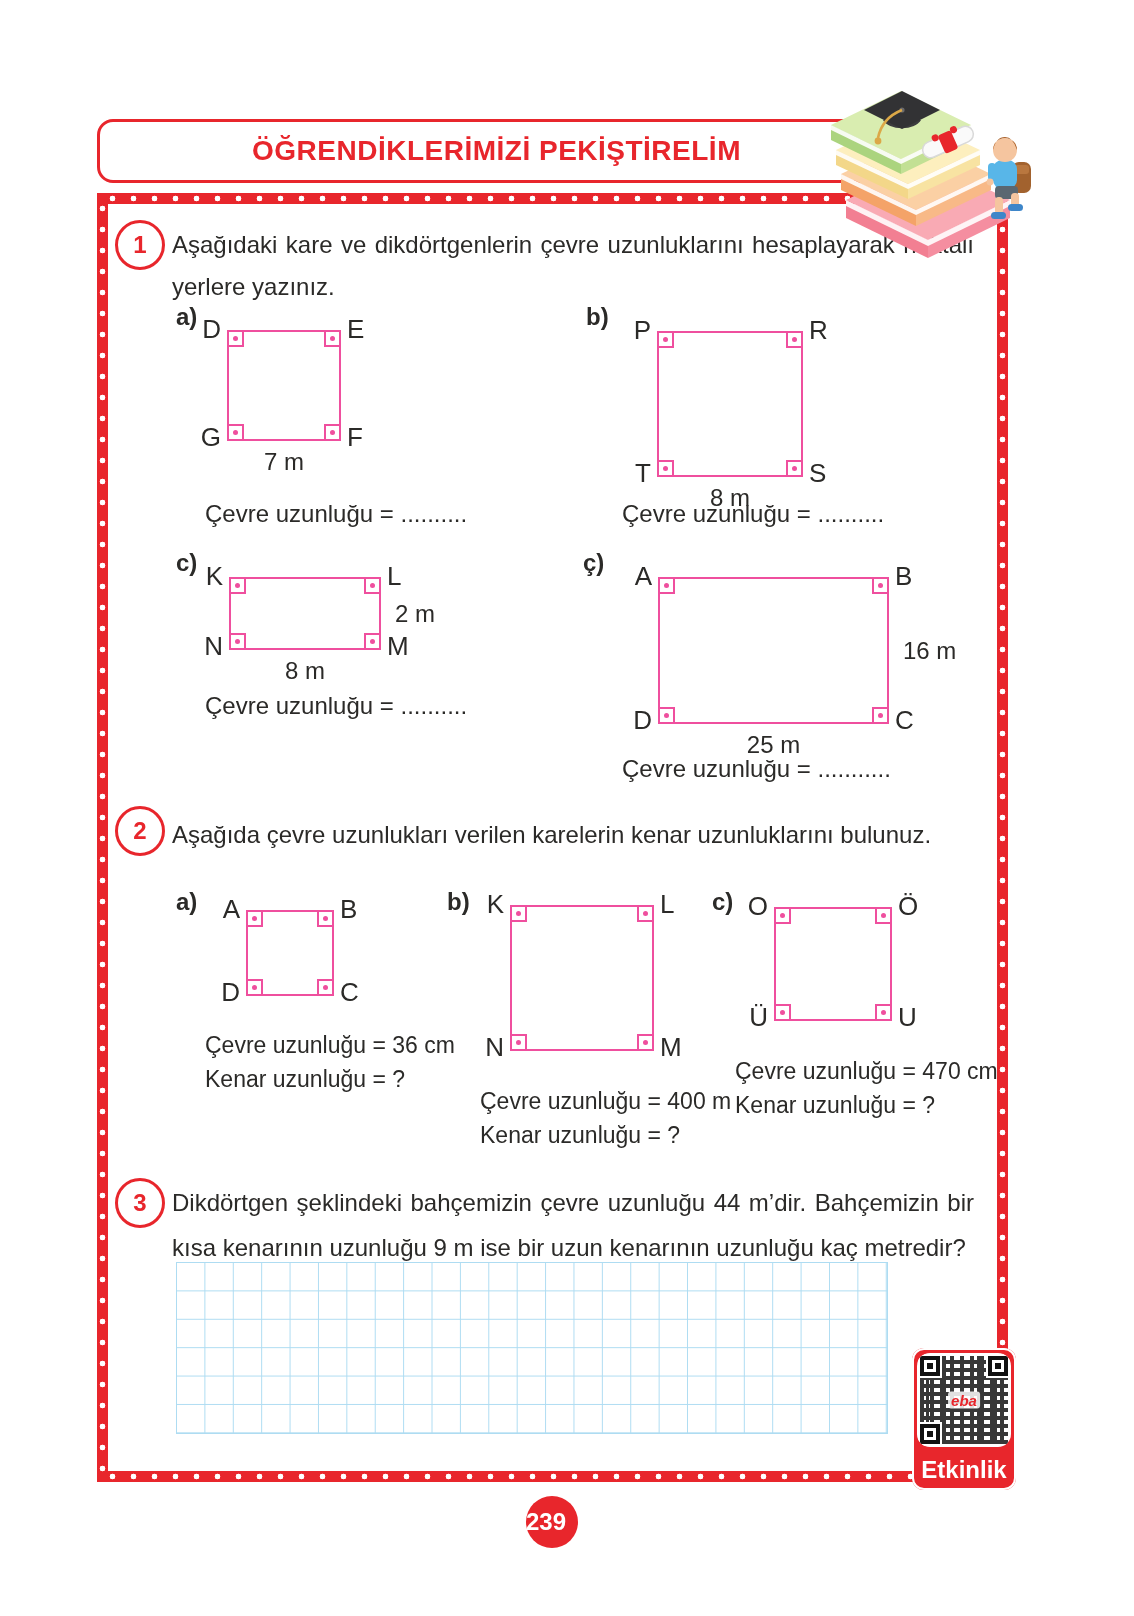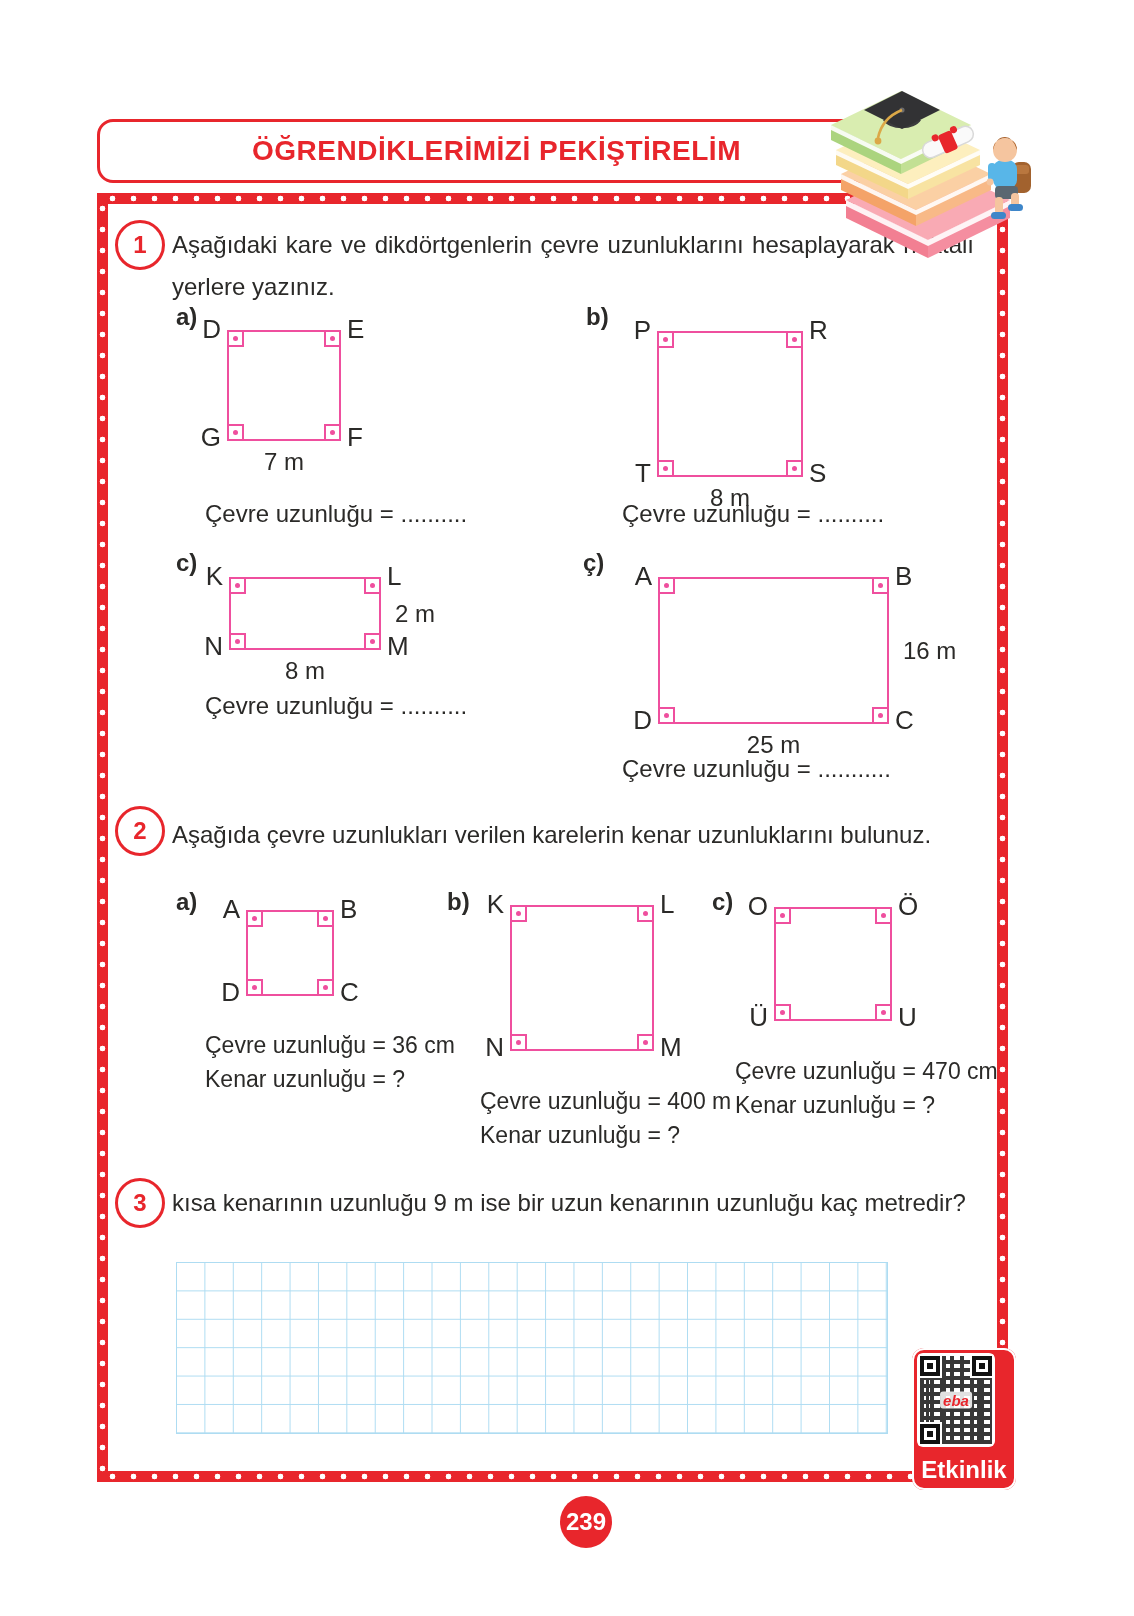--- a/index.html
+++ b/index.html
@@ -87,22 +87,22 @@
     background-size:28.4px 28.4px;
     background-position:-1px -1px;
   }
 
   
   .qr-badge{
     left:912px;top:1348px;width:104px;height:142px;background:var(--red);
     border-radius:12px;z-index:7;box-shadow:0 0 0 2px #fff inset;
   }
   .qr-area{
-    position:absolute;left:5px;top:5px;width:78px;height:94px;background:#fff;
-    border-radius:6px;overflow:hidden;
+    position:absolute;left:5px;top:5px;width:94px;height:94px;background:#fff;
+    border-radius:13px;overflow:hidden;
   }
   .qr-noise{
     position:absolute;left:3px;top:3px;right:3px;bottom:3px;
     background-image:
       repeating-linear-gradient(0deg, #161616 0 4px, transparent 4px 8px),
       repeating-linear-gradient(90deg, #161616 0 4px, transparent 4px 10px),
       repeating-linear-gradient(90deg, transparent 0 6px, #161616 6px 9px, transparent 9px 17px);
     opacity:.85;
   }
   .finder{position:absolute;width:20px;height:20px;border:4px solid #111;background:#fff;
@@ -118,22 +118,22 @@
   }
   .qr-label{
     position:absolute;left:0;right:0;bottom:0;height:40px;
     display:flex;align-items:center;justify-content:center;
     color:#fff;font-size:24px;font-weight:bold;
   }
 
   
   .pagenum{
     left:526px;top:1496px;width:52px;height:52px;border-radius:50%;
-    background:var(--red);display:flex;align-items:center;justify-content:center;
-    color:#fff;font-size:24px;font-weight:bold;z-index:3;margin-left:34px;
+    background:var(--red);display:flex;align-items:center;
+    color:#fff;font-size:24px;font-weight:bold;z-index:3;
   }
 
   
   .illustration{left:808px;top:62px;width:242px;height:222px;z-index:6;}
 </style>
 </head>
 <body>
 
 <div class="page">
 
@@ -325,20 +325,21 @@
     <span class="vtx v-bl">Ü</span>
     <span class="vtx v-br">U</span>
   </div>
   <div class="abs info" style="left:735px;top:1058px;">Çevre uzunluğu = 470 cm</div>
   <div class="abs info" style="left:735px;top:1092px;">Kenar uzunluğu = ?</div>
 
   <div class="abs qbadge" style="left:115px;top:1178px;">
     <span>3</span>
   </div>
   <div class="abs prompt prompt-q3" style="left:172px;top:1180px;width:802px;">
+    <span class="line stretch">Dikdörtgen şeklindeki bahçemizin çevre uzunluğu 44 m’dir. Bahçemizin bir</span>
     <span class="line">kısa kenarının uzunluğu 9 m ise bir uzun kenarının uzunluğu kaç metredir?</span>
   </div>
 
   <div class="abs workgrid"></div>
 
   <div class="abs qr-badge">
     <div class="qr-area">
       <div class="qr-noise"></div>
       <div class="finder finder-tl"></div>
       <div class="finder finder-tr"></div>

